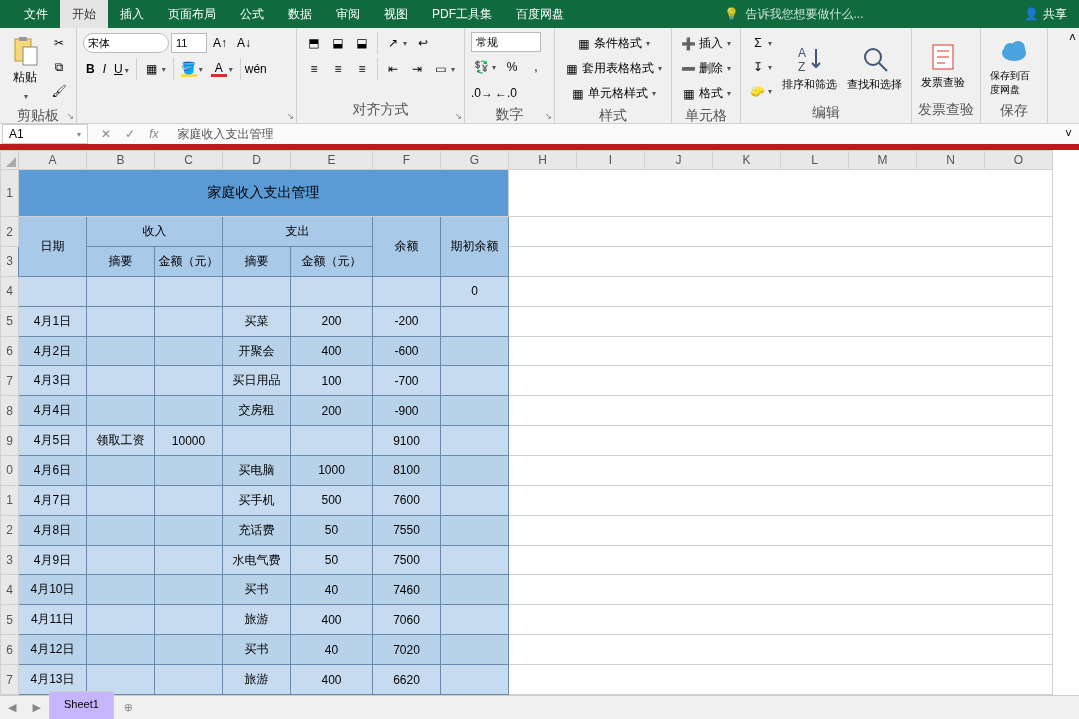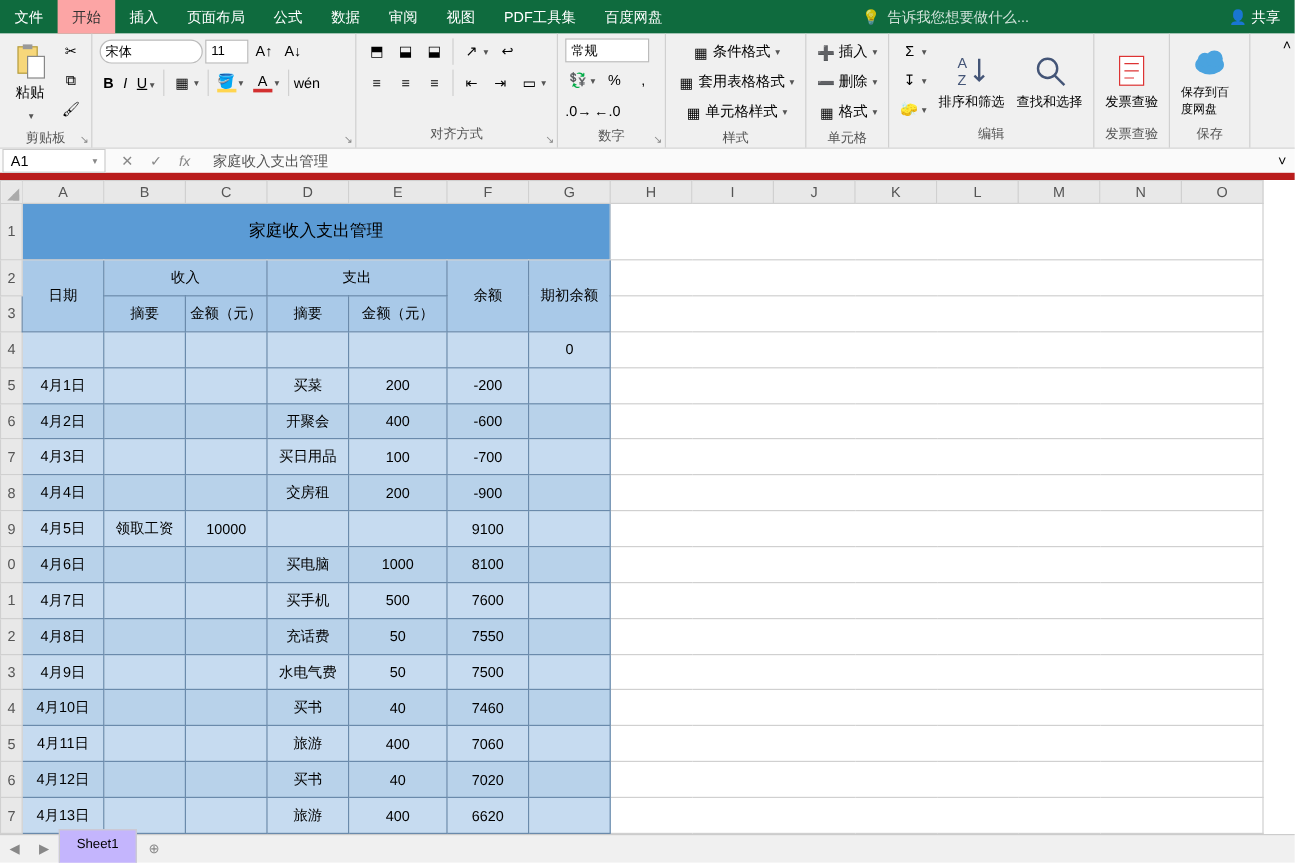--- a/index.html
+++ b/index.html
@@ -1,30 +1,30 @@
 <!DOCTYPE html>
 <html><head>
 <meta charset="utf-8">
 <style>
 * { box-sizing: border-box; margin: 0; padding: 0; font-family: "Microsoft YaHei", sans-serif; }
 body { background: #fff; width: 1079px; height: 719px; overflow: hidden; font-size: 12px; }
 
 
 .titlebar { background: #0f6b3e; height: 28px; display: flex; align-items: center; color: #fff; }
-.titlebar .tabs { display: flex; }
+.titlebar .tabs { display: flex; padding-left: 12px; }
 .titlebar .tab { padding: 0 12px; height: 28px; line-height: 28px; cursor: pointer; font-size: 12px; }
-.titlebar .tab.active { background: #fca5a5; color: #333; }
+.titlebar .tab.active { background: #e5e5e5; color: #333; }
 .titlebar .spacer { flex: 1; }
 .titlebar .search-hint { display: flex; align-items: center; opacity: .8; gap: 6px; padding: 0 10px; }
 .titlebar .share { padding: 0 12px; display: flex; align-items: center; gap: 4px; }
 
 
 .ribbon { background: #f0f0f0; border-bottom: 1px solid #d0d0d0; display: flex; height: 96px; }
 .ribbon-group { border-right: 1px solid #d0d0d0; padding: 4px 6px; display: flex; flex-direction: column; justify-content: space-between; position: relative; }
-.ribbon-group .label { text-align: center; font-size: 11px; color: #555; padding-top: 2px; }
+.ribbon-group .label { text-align: center; font-size: 14px; color: #555; padding-top: 2px; }
 .ribbon-group .content { display: flex; gap: 4px; flex: 1; }
 .ribbon-btn { display: inline-flex; align-items: center; justify-content: center; padding: 2px; cursor: pointer; border: 1px solid transparent; }
 .vcol { display: flex; flex-direction: column; gap: 2px; }
 .hrow { display: flex; gap: 2px; align-items: center; }
 .icon { width: 16px; height: 16px; display: inline-flex; align-items: center; justify-content: center; }
 .big-icon { width: 32px; height: 32px; }
 .drop::after { content: "▾"; font-size: 8px; margin-left: 2px; color: #555; }
 .sep { width: 1px; background: #d0d0d0; align-self: stretch; margin: 0 2px; }
 .font-select { border: 1px solid #bbb; font-size: 11px; padding: 2px 4px; background: #fff; height: 20px; }
 .font-name { width: 86px; border-radius: 10px; }

